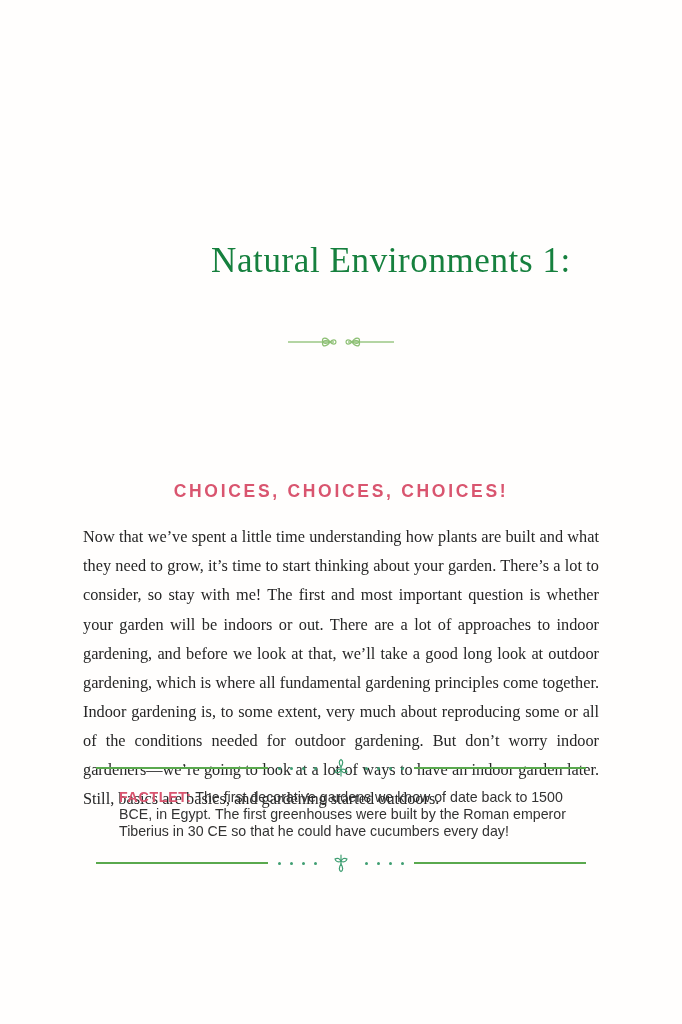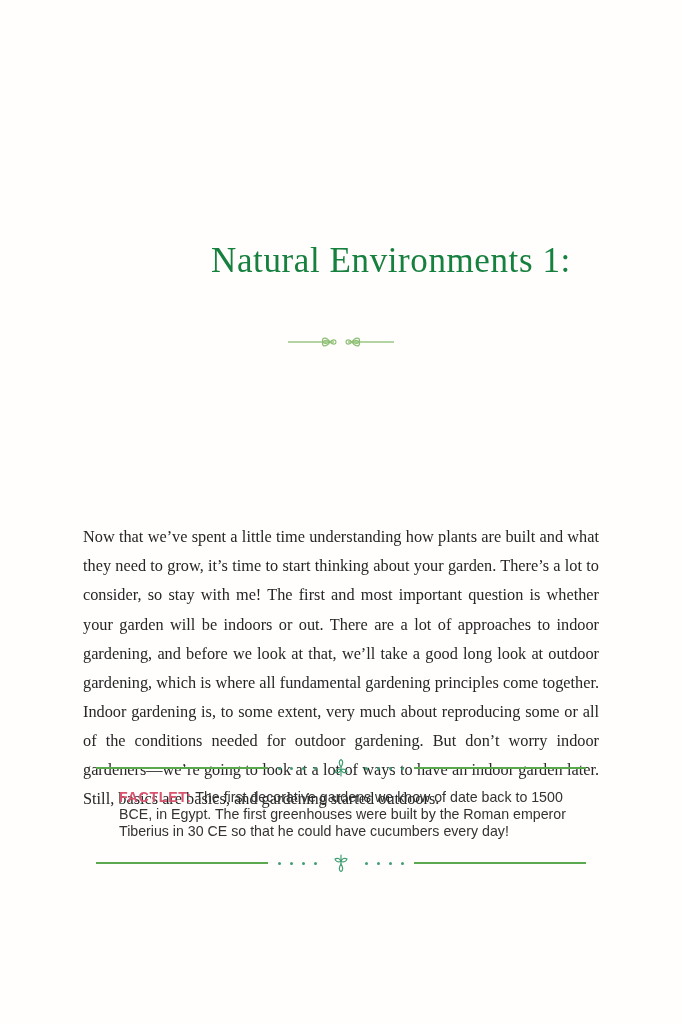--- a/index.html
+++ b/index.html
@@ -160,20 +160,21 @@
         <path d="M44 11 C41 16, 36 16, 36.5 12 C37 8.5, 42 9.5, 44 11 Z" stroke="#8cbf73" stroke-width="1.2" fill="none"></path>
         <path d="M44 11 C47 8, 50 8.5, 50 11 C50 13.5, 47 14, 44 11 Z" stroke="#8cbf73" stroke-width="1.2" fill="none"></path>
         <path d="M76 11 C70 11, 66 11, 62 11" stroke="#8cbf73" stroke-width="1.3" fill="none"></path>
         <path d="M66 11 C69 6, 74 6, 73.5 10 C73 13.5, 68 12.5, 66 11 Z" stroke="#8cbf73" stroke-width="1.2" fill="none"></path>
         <path d="M66 11 C69 16, 74 16, 73.5 12 C73 8.5, 68 9.5, 66 11 Z" stroke="#8cbf73" stroke-width="1.2" fill="none"></path>
         <path d="M66 11 C63 8, 60 8.5, 60 11 C60 13.5, 63 14, 66 11 Z" stroke="#8cbf73" stroke-width="1.2" fill="none"></path>
       </svg>
     </span>
   </div>
 
+  <h2 class="section-heading">CHOICES, CHOICES, CHOICES!</h2>
 
   <p class="body-copy">Now that we’ve spent a little time understanding how plants are built and what they need to grow, it’s time to start thinking about your garden. There’s a lot to consider, so stay with me! The first and most important question is whether your garden will be indoors or out. There are a lot of approaches to indoor gardening, and before we look at that, we’ll take a good long look at outdoor gardening, which is where all fundamental gardening principles come together. Indoor gardening is, to some extent, very much about reproducing some or all of the conditions needed for outdoor gardening. But don’t worry indoor gardeners—we’re going to look at a lot of ways to have an indoor garden later. Still, basics are basics, and gardening started outdoors.</p>
 
   <div class="factlet-block">
 
     <div class="rule-row">
       <span class="rule-line"></span>
       <span class="rule-dots">
         <span class="rule-dot"></span>
         <span class="rule-dot"></span>

